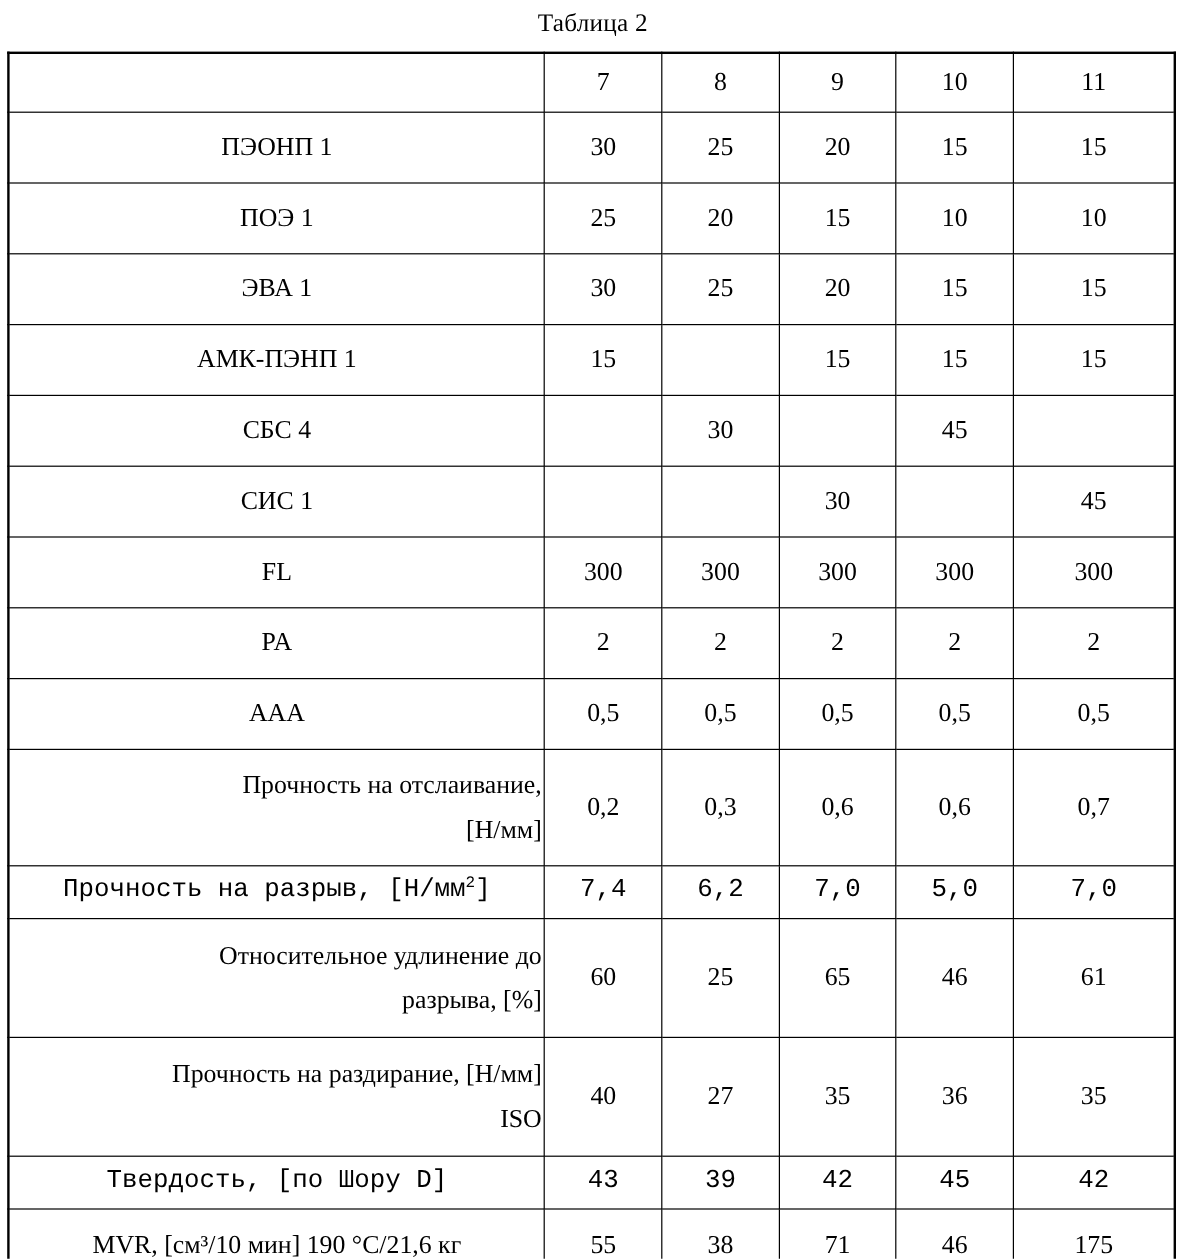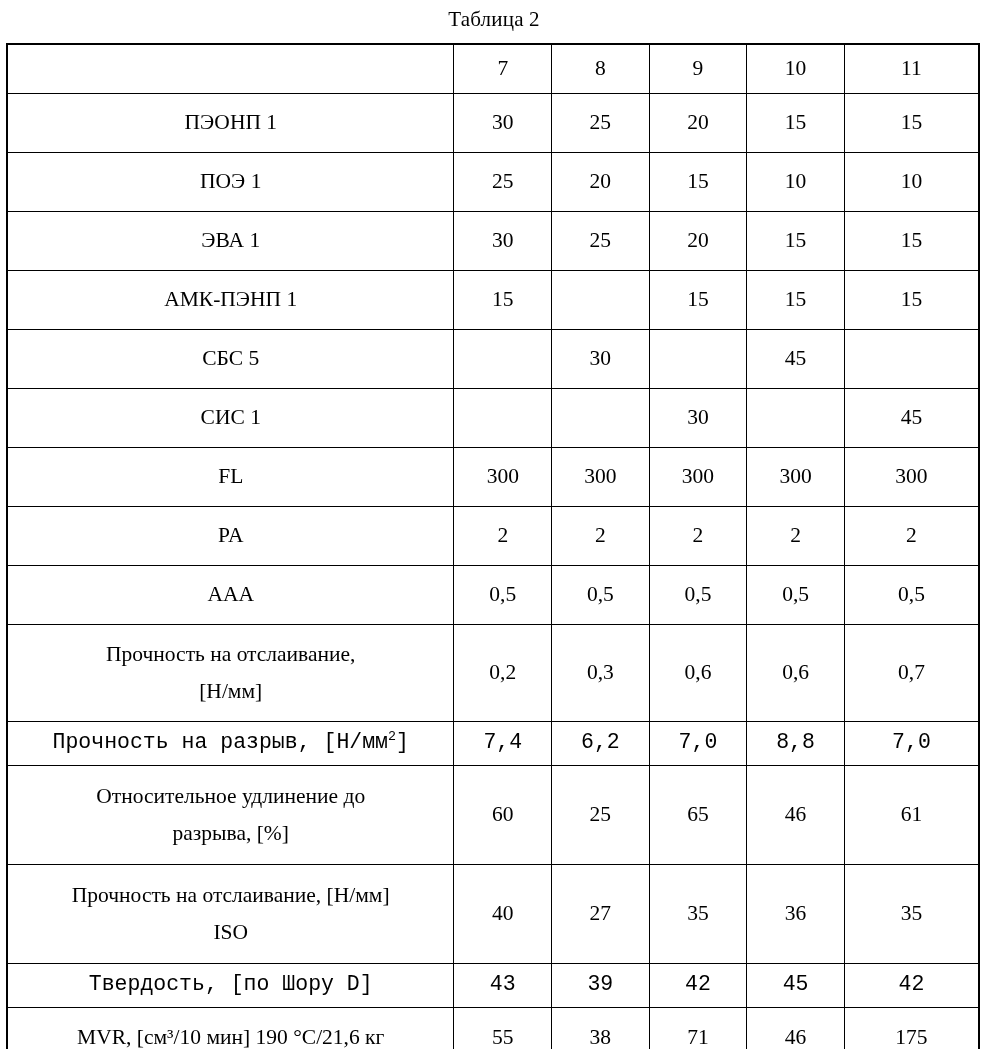--- a/index.html
+++ b/index.html
@@ -57,20 +57,21 @@
   tr.r-head td { height: 49px; }
   tr.r-std  td { height: 59px; }
   tr.r-tall td { height: 97px; }
   tr.r-mid  td { height: 44px; font-family: Liberation Mono, monospace; }
   tr.r-tall2 td { height: 99px; }
   tr.r-last td { height: 62px; }
 
   .two-line {
     display: block;
     line-height: 1.72;
+    text-align: right;
   }
   sup {
     font-size: 0.62em;
     vertical-align: super;
     line-height: 0;
   }
   .empty { }
 </style>
 </head>
 <body>
@@ -121,21 +122,21 @@
       <tr class="r-std">
         <td class="label-cell">АМК-ПЭНП 1</td>
         <td class="val-cell">15</td>
         <td class="val-cell empty"></td>
         <td class="val-cell">15</td>
         <td class="val-cell">15</td>
         <td class="val-cell last">15</td>
       </tr>
 
       <tr class="r-std">
-        <td class="label-cell">СБС 5</td>
+        <td class="label-cell">СБС 4</td>
         <td class="val-cell empty"></td>
         <td class="val-cell">30</td>
         <td class="val-cell empty"></td>
         <td class="val-cell">45</td>
         <td class="val-cell last empty"></td>
       </tr>
 
       <tr class="r-std">
         <td class="label-cell">СИС 1</td>
         <td class="val-cell empty"></td>
@@ -183,39 +184,39 @@
         <td class="val-cell">0,6</td>
         <td class="val-cell">0,6</td>
         <td class="val-cell last">0,7</td>
       </tr>
 
       <tr class="r-mid">
         <td class="label-cell"><span>Прочность на разрыв, [Н/мм</span><sup>2</sup><span>]</span></td>
         <td class="val-cell">7,4</td>
         <td class="val-cell">6,2</td>
         <td class="val-cell">7,0</td>
-        <td class="val-cell">8,8</td>
+        <td class="val-cell">5,0</td>
         <td class="val-cell last">7,0</td>
       </tr>
 
       <tr class="r-tall2">
         <td class="label-cell">
           <span class="two-line">Относительное удлинение до</span>
           <span class="two-line">разрыва, [%]</span>
         </td>
         <td class="val-cell">60</td>
         <td class="val-cell">25</td>
         <td class="val-cell">65</td>
         <td class="val-cell">46</td>
         <td class="val-cell last">61</td>
       </tr>
 
       <tr class="r-tall2">
         <td class="label-cell">
-          <span class="two-line">Прочность на отслаивание, [Н/мм]</span>
+          <span class="two-line">Прочность на раздирание, [Н/мм]</span>
           <span class="two-line">ISO</span>
         </td>
         <td class="val-cell">40</td>
         <td class="val-cell">27</td>
         <td class="val-cell">35</td>
         <td class="val-cell">36</td>
         <td class="val-cell last">35</td>
       </tr>
 
       <tr class="r-mid">

